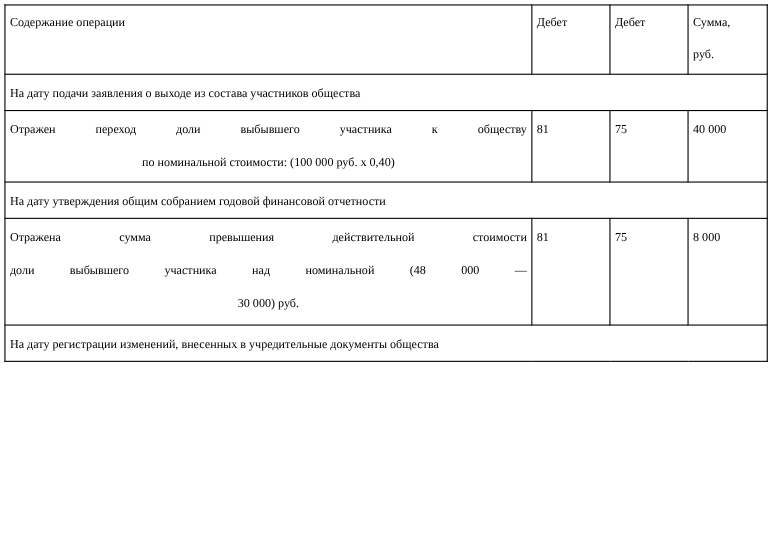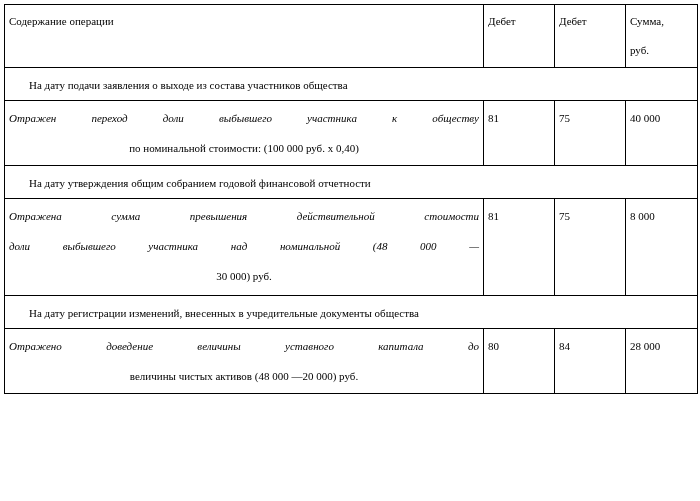--- a/index.html
+++ b/index.html
@@ -41,32 +41,31 @@
   
   tr.r-hdr  td { height: 58px; }
   tr.r-sec  td { height: 28px; }
   tr.r-d1   td { height: 59px; }
   tr.r-d2   td { height: 92px; }
   tr.r-d3   td { height: 62px; }
   tr.r-d4   td { height: 58px; }
 
   .hline { line-height: 29px; white-space: nowrap; }
   .num   { line-height: 30px; font-family: Liberation Serif, serif; }
-  .secline { line-height: 26px; padding-top: 2px; white-space: nowrap; margin-left: 20px; }
+  .secline { line-height: 26px; padding-top: 2px; white-space: nowrap; }
 
   .opline {
     line-height: 30px;
     white-space: nowrap;
     text-align: center;
   }
   .opline.just {
     white-space: normal;
     text-align: justify;
     text-align-last: justify;
-    font-style: italic;
   }
 </style>
 </head>
 <body>
 
 <div class="sheet">
   <table class="acc">
     <colgroup>
       <col class="c-op">
       <col class="c-db">
@@ -137,30 +136,15 @@
     </tr>
 
 
 
     <tr class="r-sec">
       <td colspan="4">
         <div class="secline">На дату регистрации изменений, внесенных в учредительные документы общества</div>
       </td>
     </tr>
 
-    <tr class="r-d4">
-      <td>
-        <div class="opline just">Отражено доведение величины уставного капитала до</div>
-        <div class="opline">величины чистых активов (48 000 —20 000) руб.</div>
-      </td>
-      <td>
-        <div class="num">80</div>
-      </td>
-      <td>
-        <div class="num">84</div>
-      </td>
-      <td>
-        <div class="num">28 000</div>
-      </td>
-    </tr>
   </tbody>
     </table>
 </div>
 
 </body></html>

